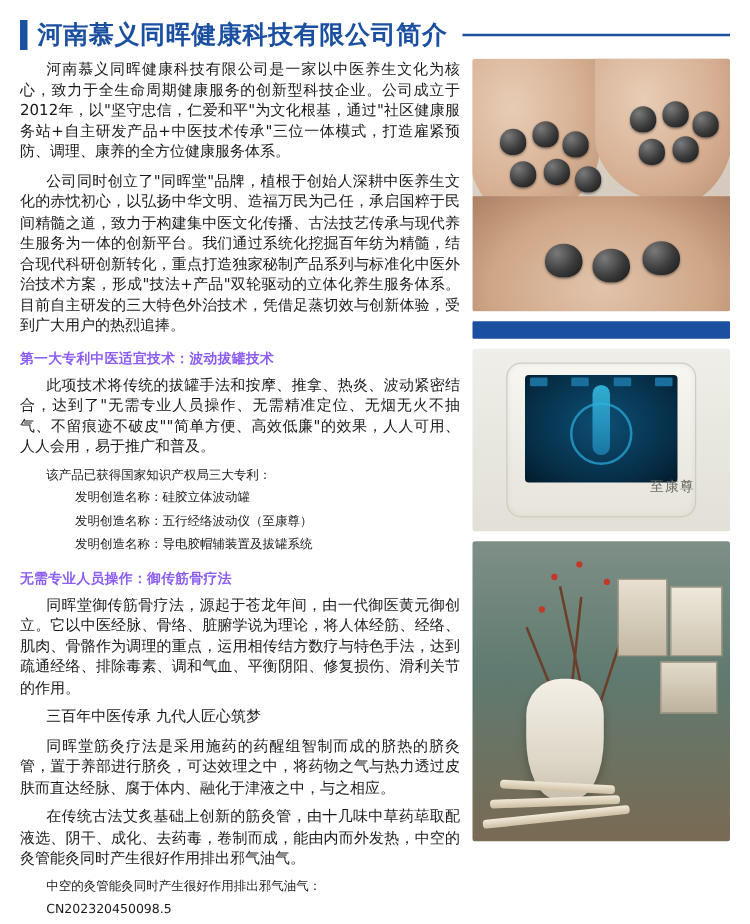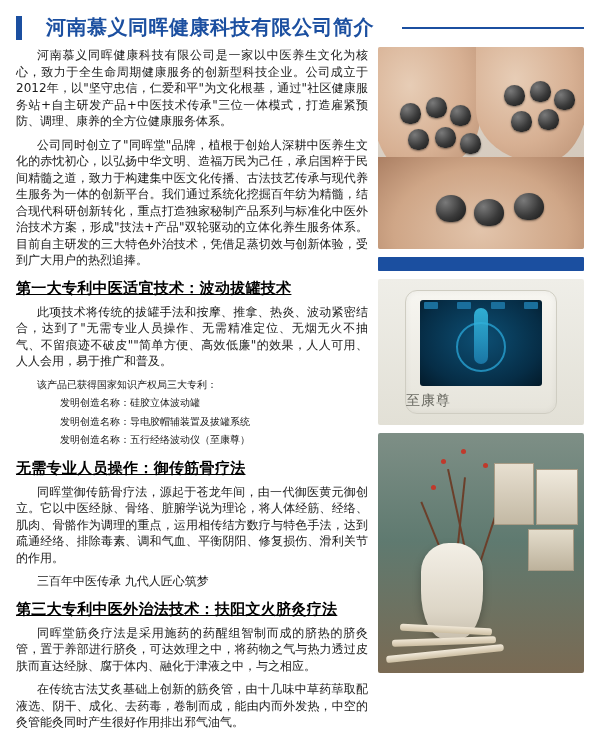--- a/index.html
+++ b/index.html
@@ -20,21 +20,21 @@
     width: 600px;
     height: 739px;
     box-sizing: border-box;
     padding: 14px 16px 6px 16px;
   }
 
   
   .title-row {
     display: flex;
     align-items: center;
-    gap: 24px;
+    gap: 8px;
     margin-bottom: 6px;
   }
   .title-bar {
     width: 6px;
     height: 24px;
     background: #1b4fa0;
     flex: 0 0 auto;
   }
   .main-title {
     font-family: "DejaVu Sans", sans-serif;
@@ -75,25 +75,24 @@
     line-height: 16.5px;
     text-align: justify;
     margin: 0 0 7px 0;
     text-indent: 21px;
     color: #1a1a1a;
   }
 
   h2.sec {
     font-family: "DejaVu Sans", sans-serif;
     font-weight: bold;
-    font-size: 15px;
-    color: #000000;
+    font-size: 11px;
+    color: #8b5cf6;
     margin: 10px 0 6px 0;
     letter-spacing: 0.3px;
-    text-decoration: underline;
   }
 
   .list-line {
     font-family: "DejaVu Sans", sans-serif;
     font-size: 10px;
     line-height: 16.5px;
     margin: 0 0 2px 0;
     padding-left: 21px;
     color: #1a1a1a;
   }
@@ -175,24 +174,24 @@
     opacity: .75;
   }
   .screen .btnrow {
     position: absolute; left: 4px; right: 4px; top: 2px;
     display: flex; justify-content: space-between;
   }
   .screen .btnrow i {
     display: block; width: 14px; height: 7px; background: #1a6f9c; border-radius: 1px;
   }
   .device-label {
-    position: absolute; left: 0; right: 0; bottom: 3px;
-    text-align: left;
-    font-family: "DejaVu Sans", sans-serif;
-    font-size: 14px; color: #6b6b63; letter-spacing: 1px;
+    position: absolute; left: 0; right: 0; bottom: 16px;
+    text-align: right;
+    font-family: "DejaVu Sans", sans-serif;
+    font-size: 11px; color: #6b6b63; letter-spacing: 1px;
   }
   .photo-3 {
     height: 240px;
     background: linear-gradient(180deg, #7e8f86 0%, #5f7a70 45%, #7a6a53 100%);
     position: relative;
   }
   .vase {
     position: absolute; left: 36%; top: 46%; transform: translateX(-50%);
     width: 62px; height: 96px;
     background: linear-gradient(180deg, #f3efe6 0%, #ddd6c7 70%, #c8bfae 100%);
@@ -235,28 +234,27 @@
 
     <div class="left-col">
 
       <p class="para">河南慕义同晖健康科技有限公司是一家以中医养生文化为核心，致力于全生命周期健康服务的创新型科技企业。公司成立于2012年，以"坚守忠信，仁爱和平"为文化根基，通过"社区健康服务站+自主研发产品+中医技术传承"三位一体模式，打造雇紧预防、调理、康养的全方位健康服务体系。</p>
       <p class="para">公司同时创立了"同晖堂"品牌，植根于创始人深耕中医养生文化的赤忱初心，以弘扬中华文明、造福万民为己任，承启国粹于民间精髓之道，致力于构建集中医文化传播、古法技艺传承与现代养生服务为一体的创新平台。我们通过系统化挖掘百年纺为精髓，结合现代科研创新转化，重点打造独家秘制产品系列与标准化中医外治技术方案，形成"技法+产品"双轮驱动的立体化养生服务体系。目前自主研发的三大特色外治技术，凭借足蒸切效与创新体验，受到广大用户的热烈追捧。</p>
 
       <h2 class="sec">第一大专利中医适宜技术：波动拔罐技术</h2>
       <p class="para">此项技术将传统的拔罐手法和按摩、推拿、热炎、波动紧密结合，达到了"无需专业人员操作、无需精准定位、无烟无火不抽气、不留痕迹不破皮""简单方便、高效低廉"的效果，人人可用、人人会用，易于推广和普及。</p>
       <p class="list-line">该产品已获得国家知识产权局三大专利：</p>
       <p class="list-line ind2">发明创造名称：硅胶立体波动罐</p>
+      <p class="list-line ind2">发明创造名称：五行经络波动仪（至康尊）</p>
       <p class="list-line ind2">发明创造名称：导电胶帽辅装置及拔罐系统</p>
-      <p class="list-line ind2">发明创造名称：五行经络波动仪（至康尊）</p>
 
       <h2 class="sec">无需专业人员操作：御传筋骨疗法</h2>
       <p class="para">同晖堂御传筋骨疗法，源起于苍龙年间，由一代御医黄元御创立。它以中医经脉、骨络、脏腑学说为理论，将人体经筋、经络、肌肉、骨骼作为调理的重点，运用相传结方数疗与特色手法，达到疏通经络、排除毒素、调和气血、平衡阴阳、修复损伤、滑利关节的作用。</p>
       <p class="para">三百年中医传承 九代人匠心筑梦</p>
 
-      <h2 class="sec">第三大专利中医外治法技术：扶阳文火脐灸疗法</h2>
       <p class="para">同晖堂筋灸疗法是采用施药的药醒组智制而成的脐热的脐灸管，置于养部进行脐灸，可达效理之中，将药物之气与热力透过皮肤而直达经脉、腐于体内、融化于津液之中，与之相应。</p>
       <p class="para">在传统古法艾炙基础上创新的筋灸管，由十几味中草药荜取配液选、阴干、成化、去药毒，卷制而成，能由内而外发热，中空的灸管能灸同时产生很好作用排出邪气油气。</p>
       <p class="list-line">中空的灸管能灸同时产生很好作用排出邪气油气：</p>
       <p class="list-line">CN202320450098.5</p>
 
     </div>
 
     <div class="right-col">
 
       <div class="photo photo-1">

